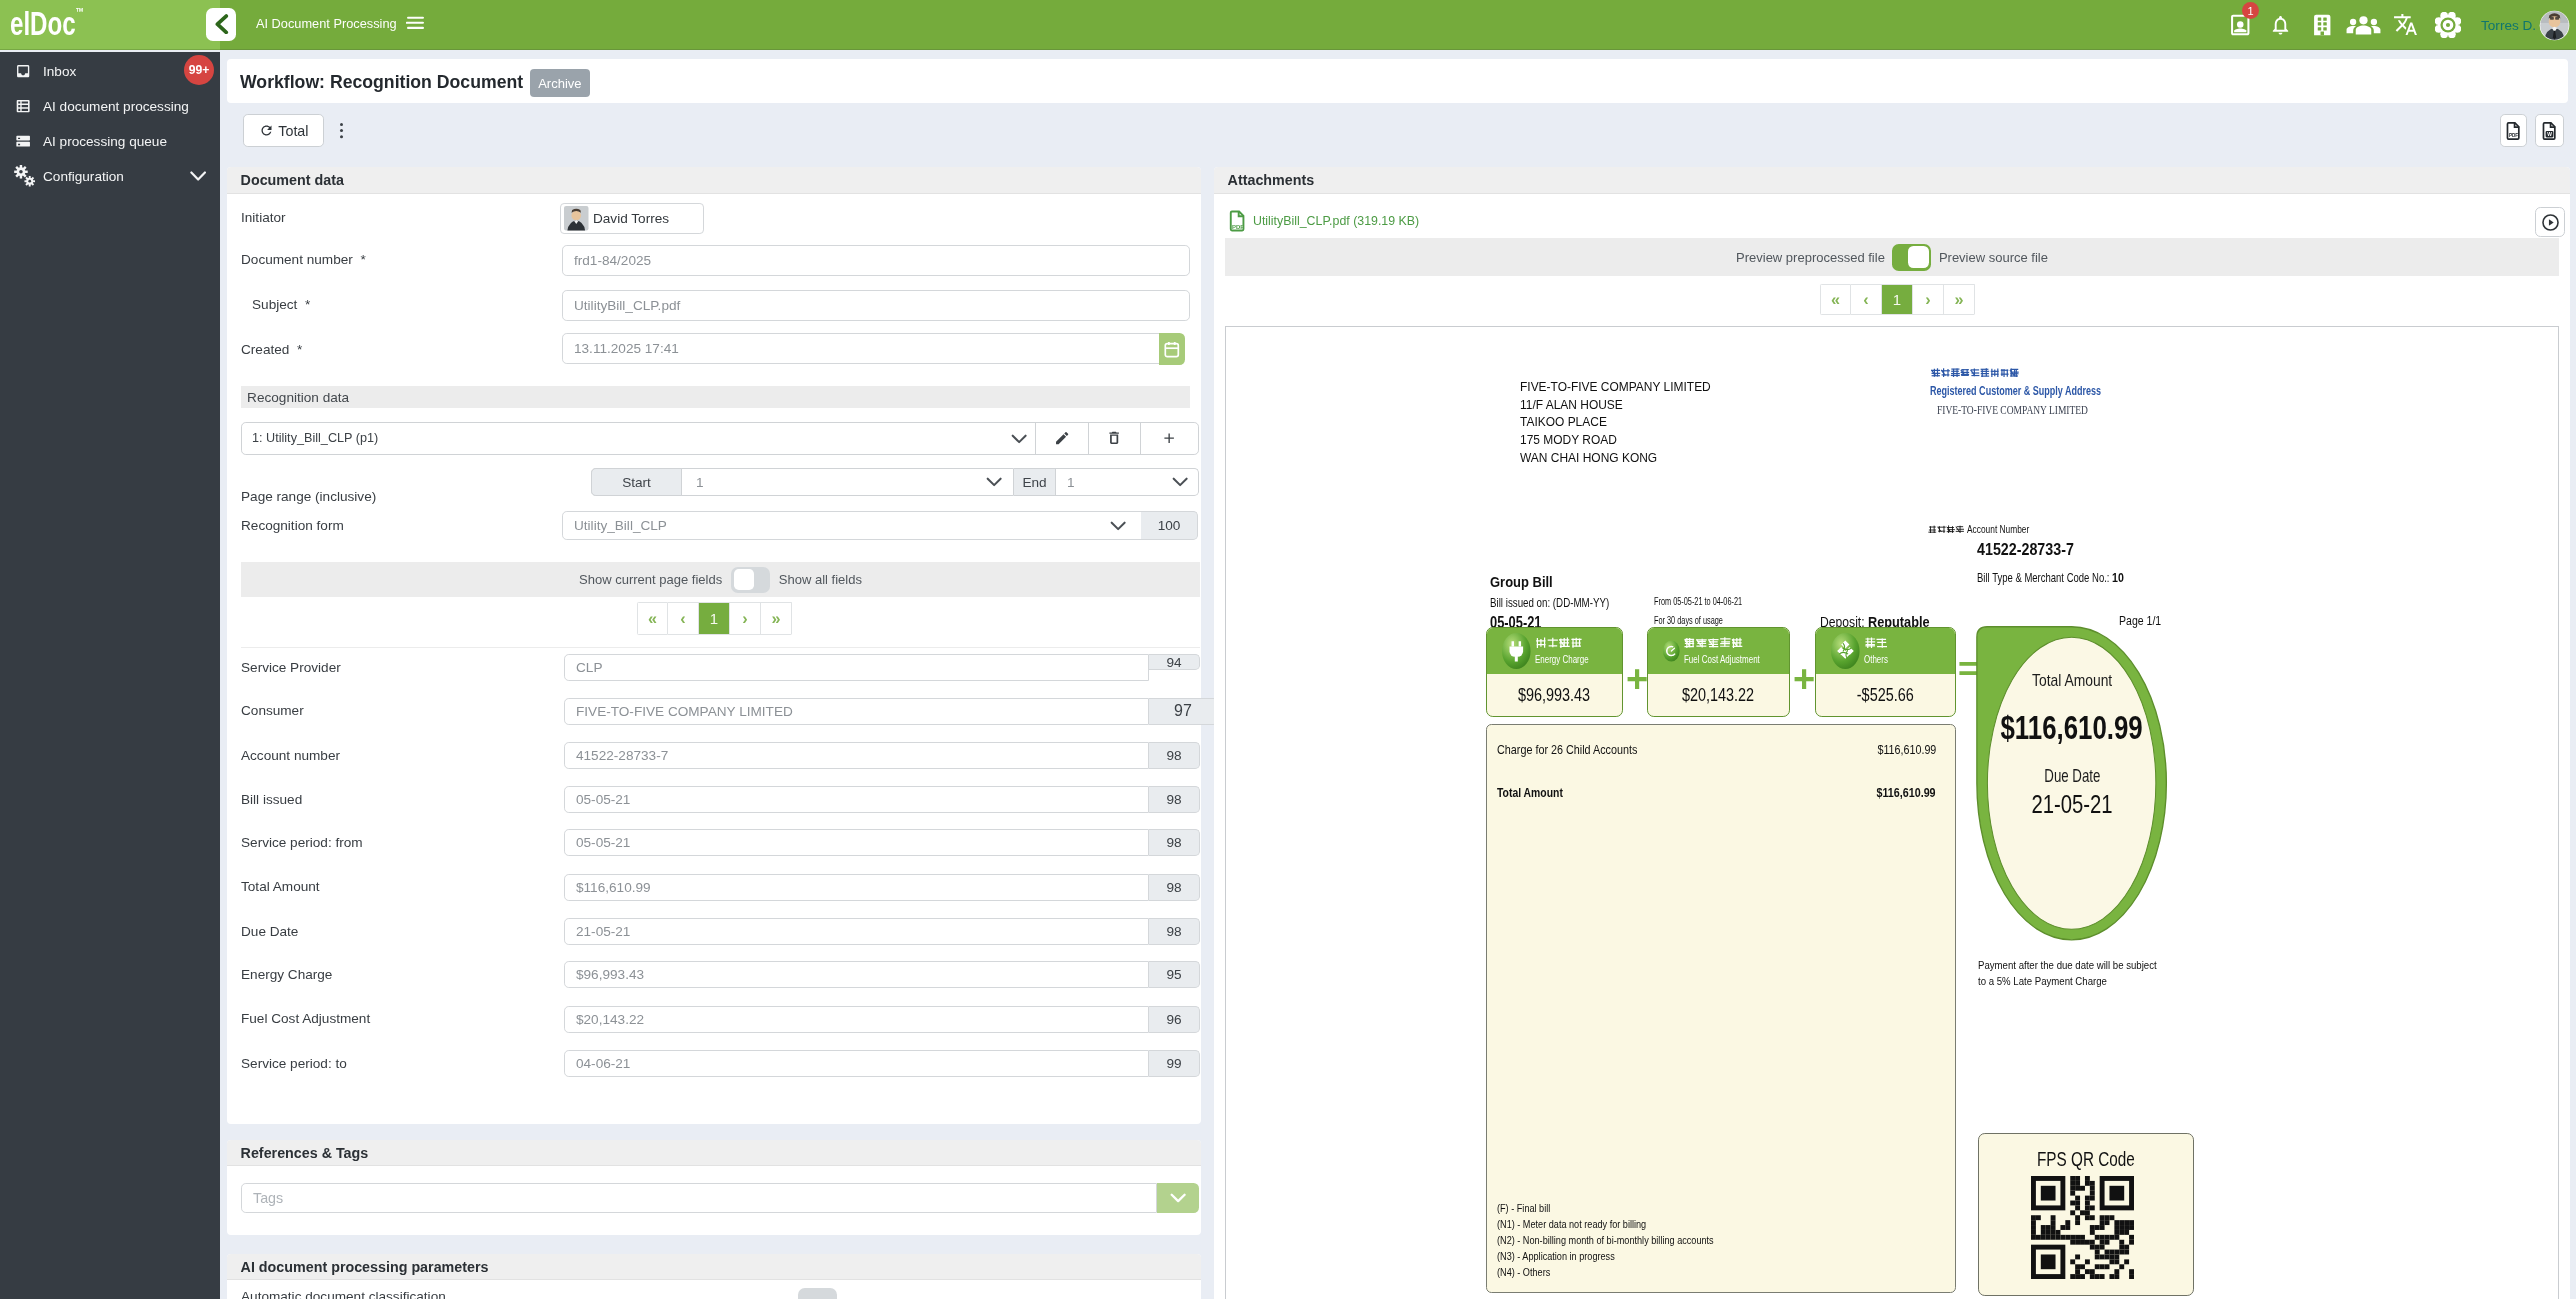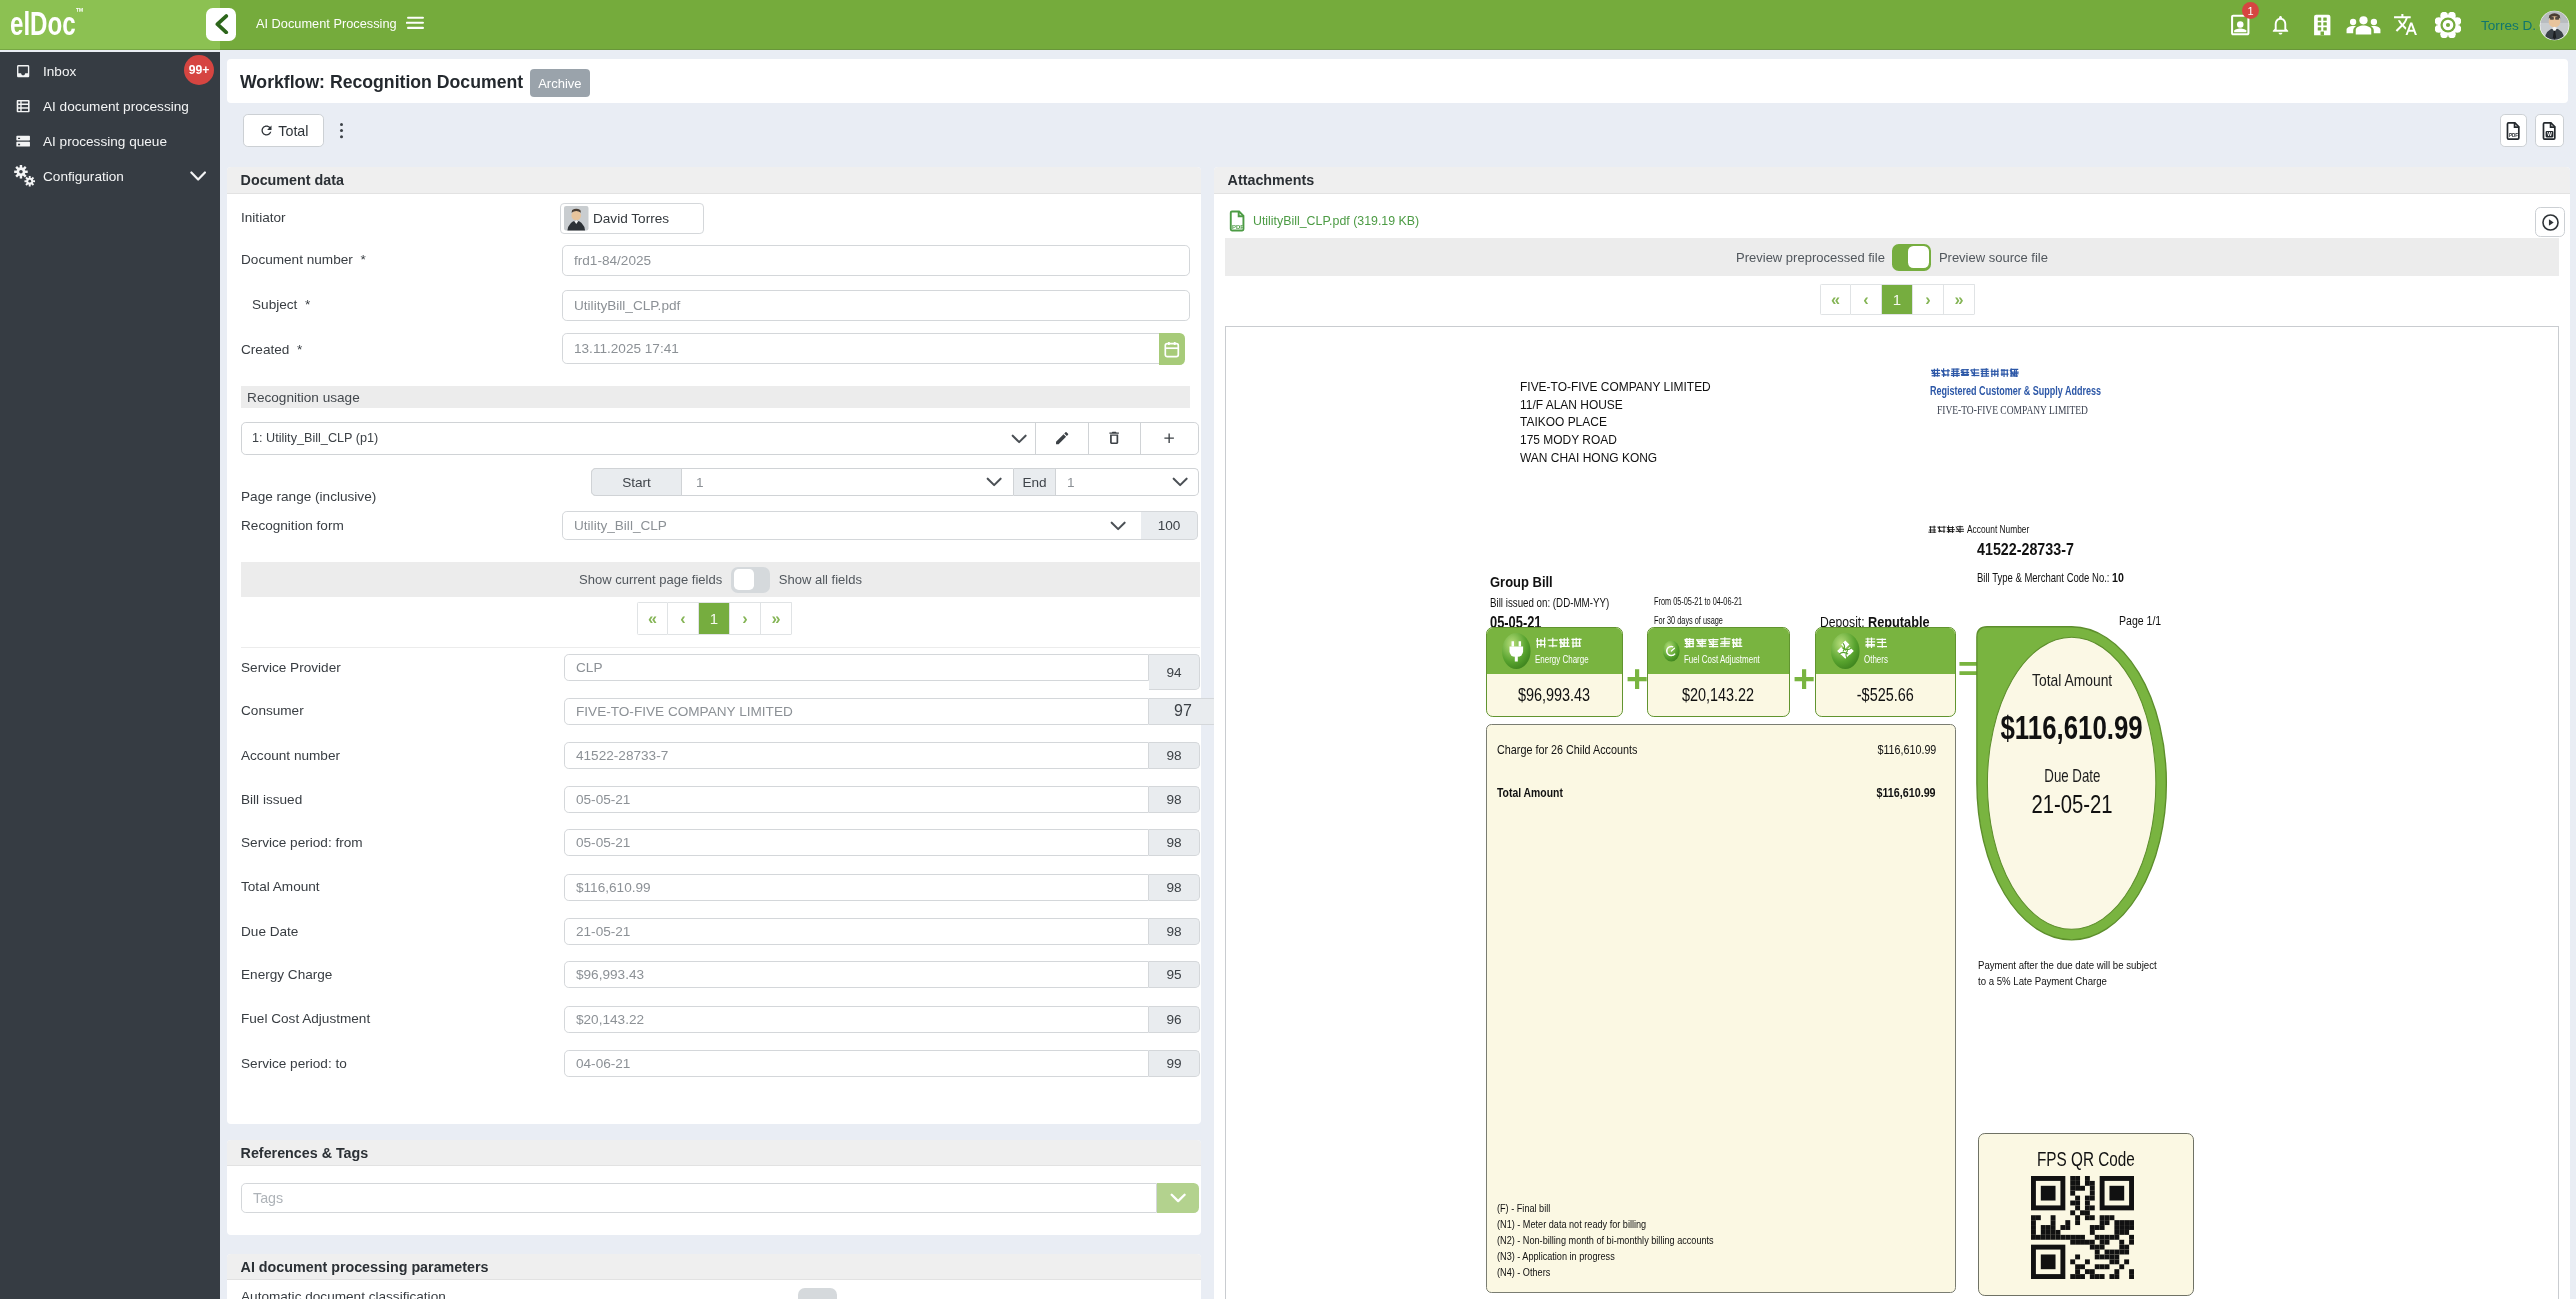--- a/index.html
+++ b/index.html
@@ -199,21 +199,21 @@
 <div class="abs flex" style="left:1159px;top:333px;width:26px;height:32px;background:#a7cb79;border-radius:0 5.4px 5.4px 0;justify-content:center;">
  <svg width="15.6" height="17" viewBox="0 0 24 26">
       <rect x="2" y="4" width="20" height="20" rx="3" fill="none" stroke="#fff" stroke-width="2.6"></rect>
       <line x1="2.5" y1="11" x2="21.5" y2="11" stroke="#fff" stroke-width="2.6"></line>
       <line x1="7.5" y1="1.5" x2="7.5" y2="6" stroke="#fff" stroke-width="2.8"></line>
       <line x1="16.5" y1="1.5" x2="16.5" y2="6" stroke="#fff" stroke-width="2.8"></line>
     </svg>
 </div>
 
 <div class="abs flex" style="left:241px;top:386px;width:949px;height:22px;background:#ececec;">
-    <span style="margin-left:6.1px;font-size:13.6px;color:#43484d;">Recognition usage</span>
+    <span style="margin-left:6.1px;font-size:13.6px;color:#43484d;">Recognition data</span>
   </div>
 <div class="abs" style="left:241px;top:422px;width:958px;height:33px;border:0.7px solid #d0d3d6;border-radius:4.8px;background:#fff;"></div>
 <div class="abs" style="left:252px;top:430px;font-size:13.6px;color:#3c4146;"><span style="display:inline-block;transform:scaleX(0.93);transform-origin:0 50%;">1: Utility_Bill_CLP (p1)</span></div>
 <svg class="abs" style="left:1011px;top:434px;" width="16.3" height="10.2" viewBox="0 0 24 15">
     <path d="M2.5 2.5 L12 12 L21.5 2.5" fill="none" stroke="#4b5055" stroke-width="3" stroke-linecap="round" stroke-linejoin="round"></path>
   </svg>
 <div class="abs" style="left:1035px;top:422px;width:0.7px;height:33px;background:#d0d3d6;"></div>
 <div class="abs" style="left:1088px;top:422px;width:0.7px;height:33px;background:#d0d3d6;"></div>
 <div class="abs" style="left:1140px;top:422px;width:0.7px;height:33px;background:#d0d3d6;"></div>
 <svg class="abs" style="left:1054px;top:430px;" width="16.3" height="16.3" viewBox="0 0 24 24">
@@ -261,21 +261,21 @@
  <div class="pgbtn" style="background:#76ad3f;color:#f6f9ee;font-weight:normal;font-size:15px;">1</div>
  <div class="pgbtn">›</div>
  <div class="pgbtn" style="border-radius:0 1.4px 1.4px 0;">»</div>
 </div>
 <div class="abs" style="left:241px;top:647px;width:959px;height:0.7px;background:#ececec;"></div>
 
 <div class="lbl" style="left:241px;top:661px;">Service Provider</div>
 <div class="inp" style="left:564px;top:654px;width:585px;height:26.5px;border-radius:4.8px 0 0 4.8px;">
     <span style="margin-left:11px;font-size:13.6px;">CLP</span>
   </div>
-<div class="addon" style="left:1149px;top:654px;width:51px;height:36px;font-size:13.6px;">94</div>
+<div class="addon" style="left:1149px;top:654px;width:51px;height:16px;font-size:13.6px;">94</div>
 
 <div class="lbl" style="left:241px;top:704px;">Consumer</div>
 <div class="inp" style="left:564px;top:698px;width:585px;height:26.5px;border-radius:4.8px 0 0 4.8px;">
     <span style="margin-left:11px;font-size:13.6px;">FIVE-TO-FIVE COMPANY LIMITED</span>
   </div>
 <div class="addon" style="left:1149px;top:698px;width:69px;height:26.5px;font-size:16px;">97</div>
 
 <div class="lbl" style="left:241px;top:749px;">Account number</div>
 <div class="inp" style="left:564px;top:742px;width:585px;height:26.5px;border-radius:4.8px 0 0 4.8px;">
     <span style="margin-left:11px;font-size:13.6px;">41522-28733-7</span>

